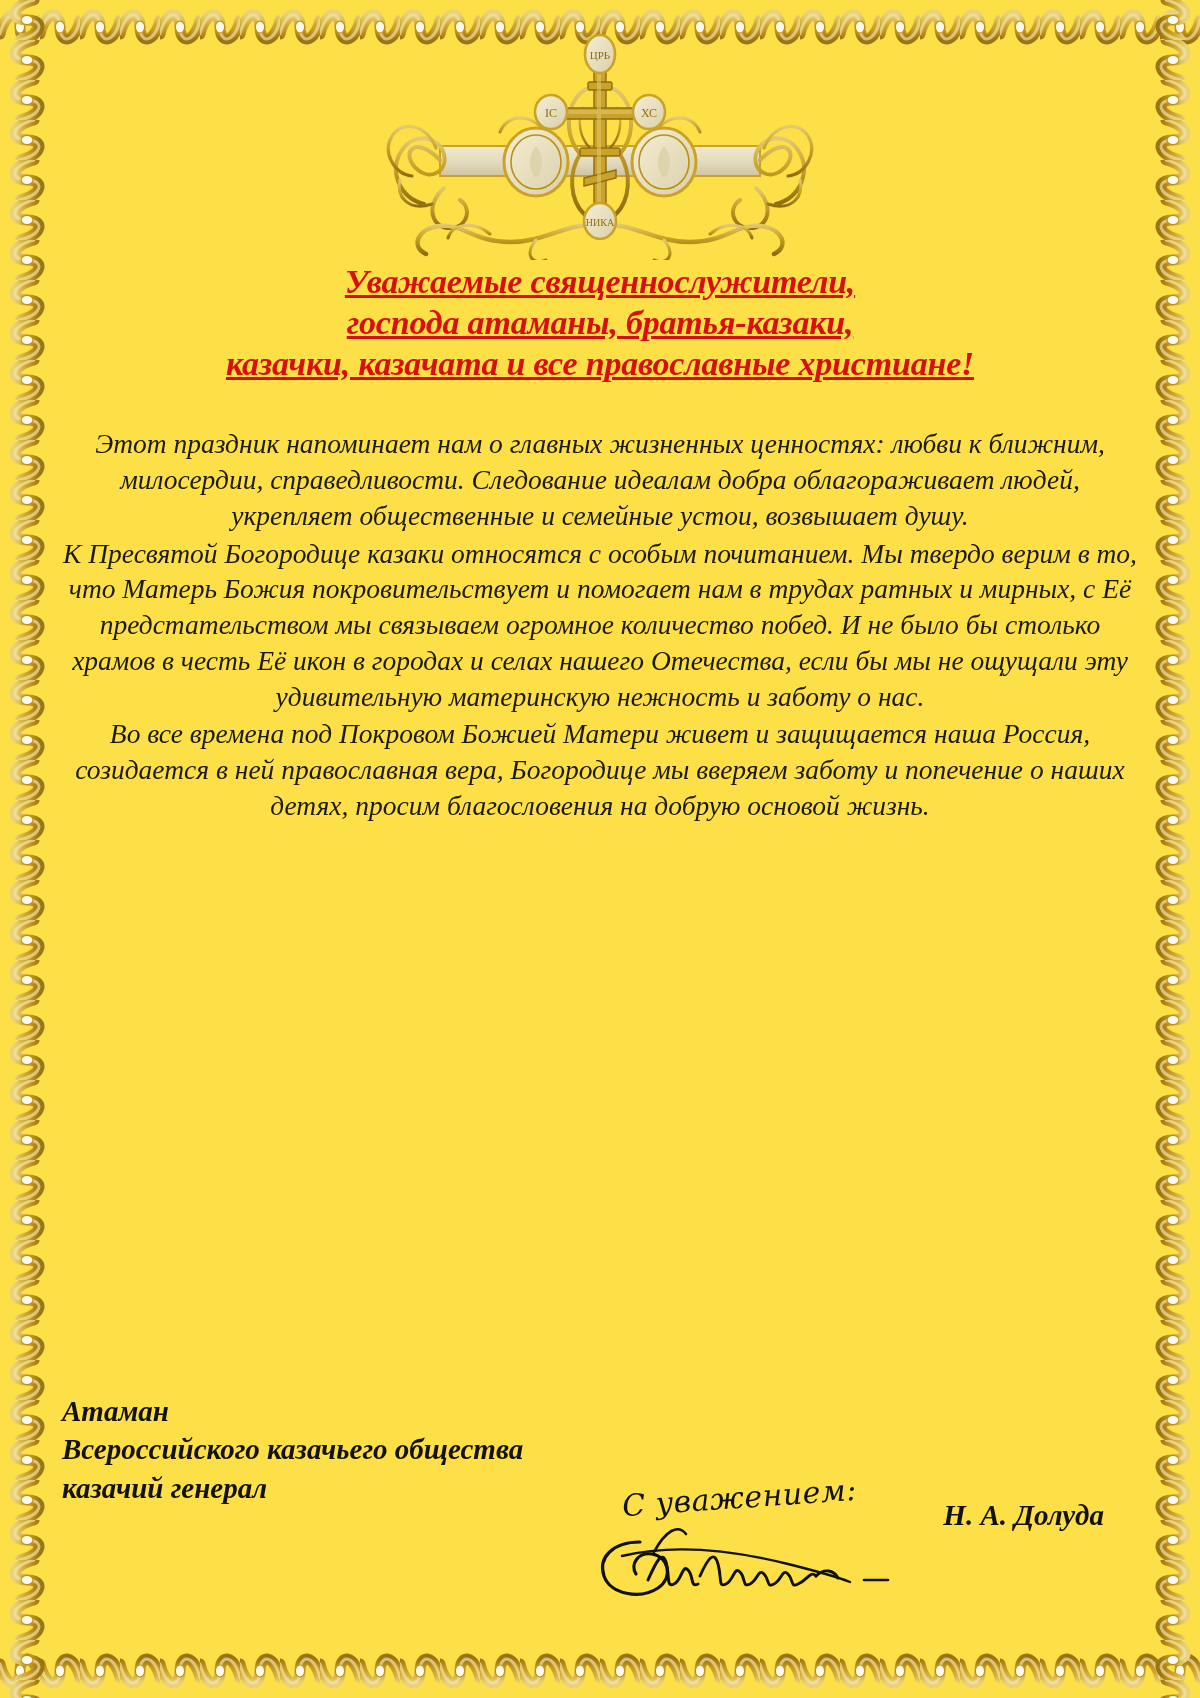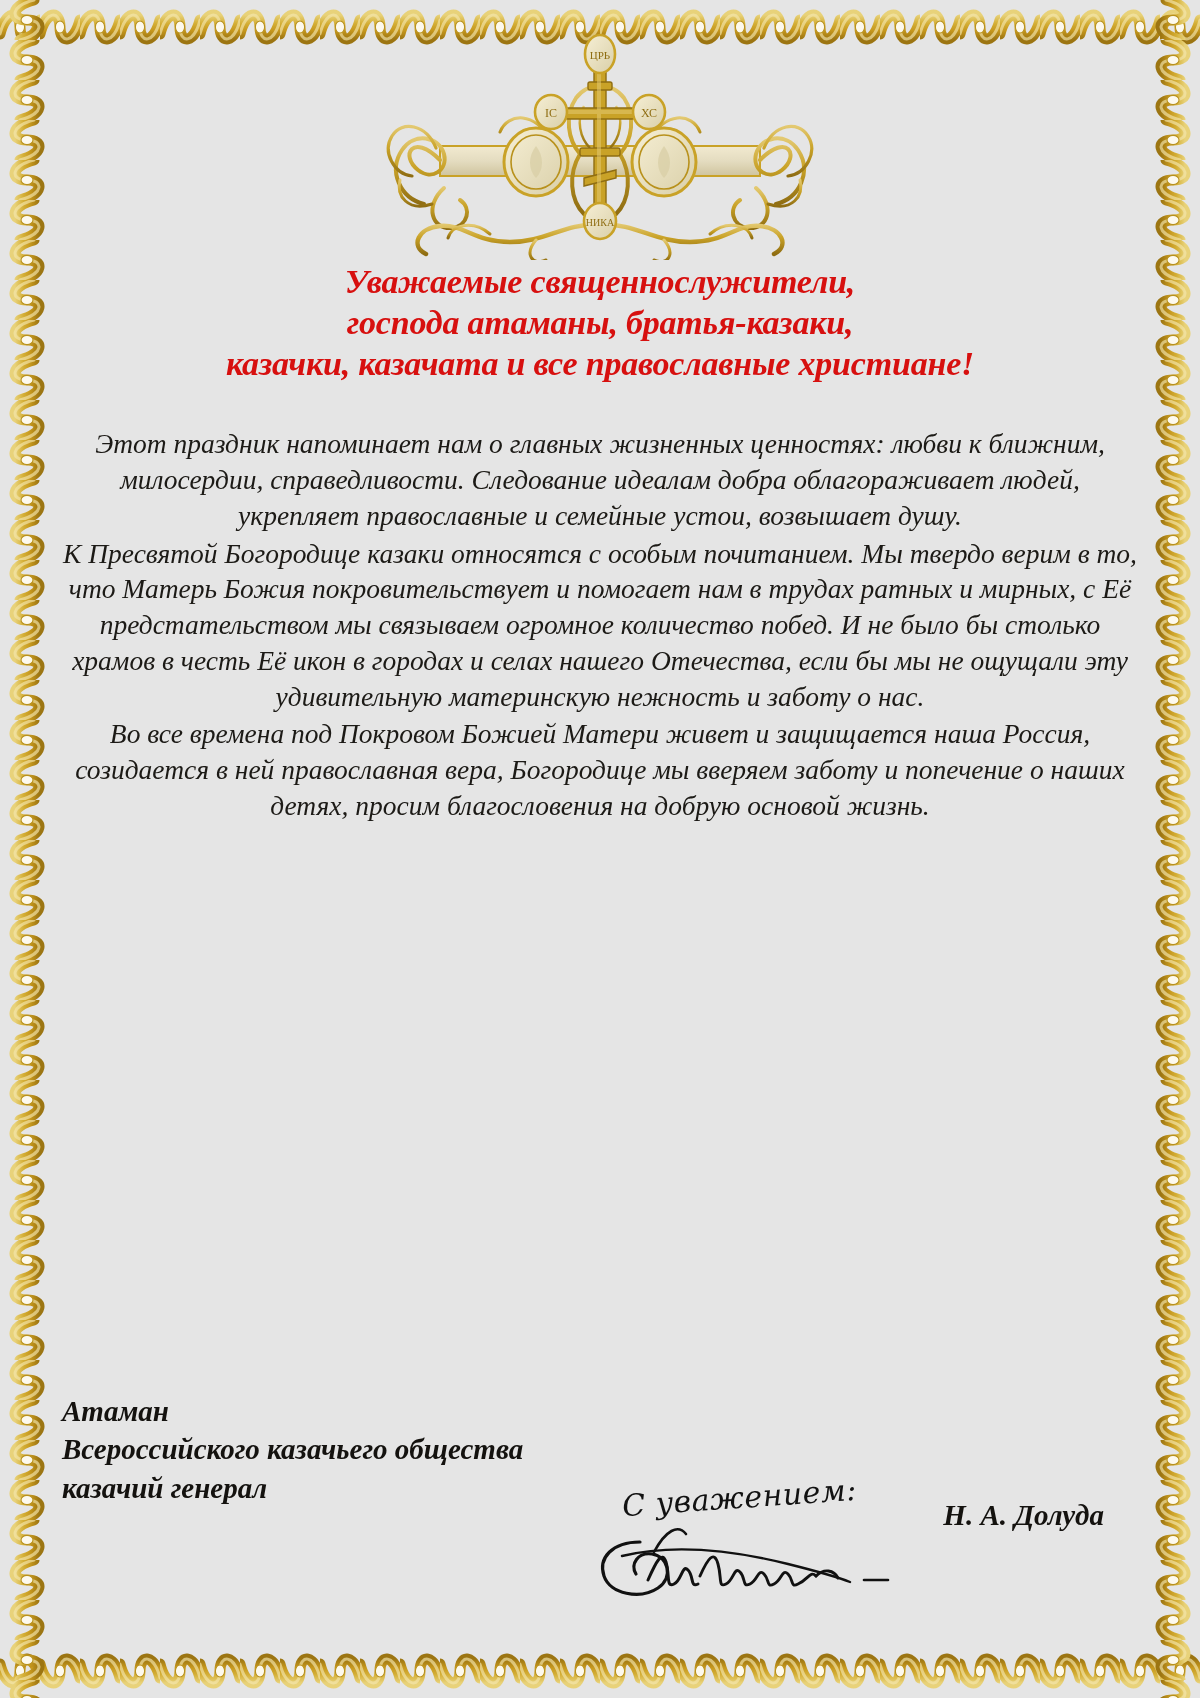--- a/index.html
+++ b/index.html
@@ -4,21 +4,21 @@
 <style>
   html, body {
     margin: 0;
     padding: 0;
     background: #ffffff;
   }
   .page {
     position: relative;
     width: 1200px;
     height: 1698px;
-    background: #e5e5e5;
+    background: #fde047;
     overflow: hidden;
     box-sizing: border-box;
   }
 
   
   .border-frame {
     position: absolute;
     left: 0; top: 0;
     width: 1200px;
     height: 1698px;
@@ -52,20 +52,21 @@
   .salutation {
     color: #d7100f;
     font-family: "Liberation Serif", "DejaVu Serif", serif;
     font-style: italic;
     font-weight: bold;
     font-size: 34px;
     line-height: 1.20;
     letter-spacing: -0.2px;
     margin: 0 0 6px 0;
     white-space: pre-line;
+    text-decoration: underline;
   }
   .congrats {
     color: #d7100f;
     font-family: "Liberation Serif", "DejaVu Serif", serif;
     font-style: italic;
     font-weight: bold;
     font-size: 33px;
     line-height: 1.22;
     margin: 44px 0 0 0;
     white-space: pre-line;
@@ -268,21 +269,21 @@
   </svg>
 
   <div class="content">
 
     <div class="salutation">Уважаемые священнослужители,
 господа атаманы, братья-казаки,
 казачки, казачата и все православные христиане!</div>
 
 
     <div class="body-text">
-      <p>Этот праздник напоминает нам о главных жизненных ценностях: любви к ближним, милосердии, справедливости. Следование идеалам добра облагораживает людей, укрепляет православные и семейные устои, возвышает душу.</p>
+      <p>Этот праздник напоминает нам о главных жизненных ценностях: любви к ближним, милосердии, справедливости. Следование идеалам добра облагораживает людей, укрепляет общественные и семейные устои, возвышает душу.</p>
       <p>К Пресвятой Богородице казаки относятся с особым почитанием. Мы твердо верим в то, что Матерь Божия покровительствует и помогает нам в трудах ратных и мирных, с Её предстательством мы связываем огромное количество побед. И не было бы столько храмов в честь Её икон в городах и селах нашего Отечества, если бы мы не ощущали эту удивительную материнскую нежность и заботу о нас.</p>
       <p>Во все времена под Покровом Божией Матери живет и защищается наша Россия, созидается в ней православная вера, Богородице мы вверяем заботу и попечение о наших детях, просим благословения на добрую основой жизнь.</p>
     </div>
   </div>
 
   <div class="signature-block">
     <div class="signer-role">Атаман
 Всероссийского казачьего общества
 казачий генерал</div>
 

